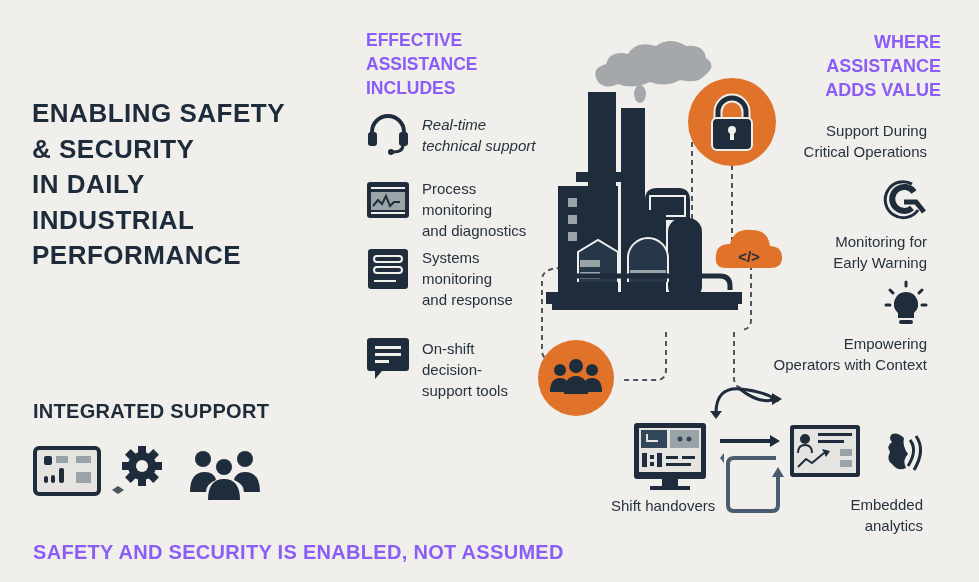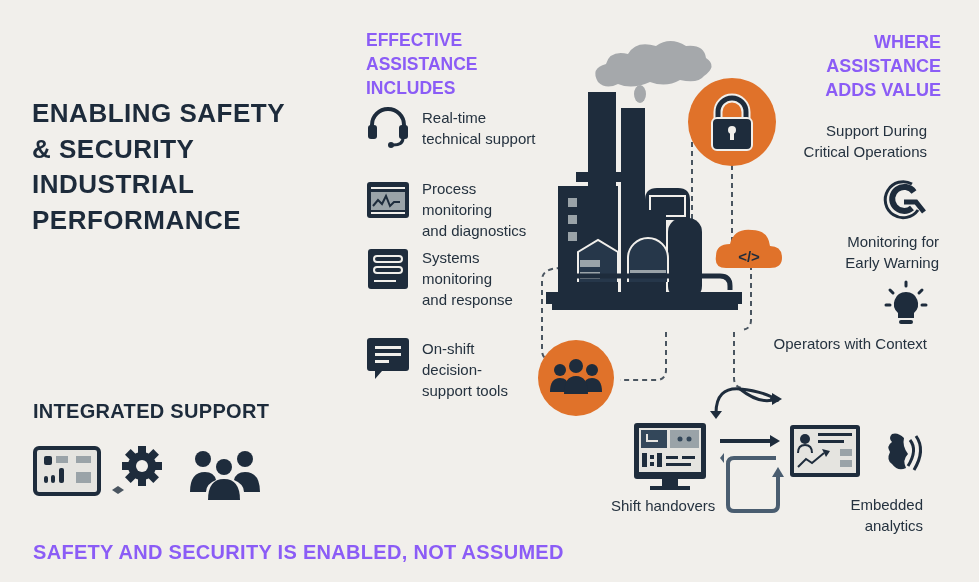--- a/index.html
+++ b/index.html
@@ -21,31 +21,32 @@
   .cap { position:absolute; font-size:15px; line-height:21px; color:#25323f; text-align:right; }
   .cap div { white-space:nowrap; }
   svg { display:block; }
 </style>
 </head>
 <body>
 
 <div class="abs h-main">
   <div>ENABLING SAFETY</div>
   <div>&amp; SECURITY</div>
+  <div>IN DAILY</div>
   <div>INDUSTRIAL</div>
   <div>PERFORMANCE</div>
 </div>
 
 <div class="abs h-eff">
   <div>EFFECTIVE</div>
   <div>ASSISTANCE</div>
   <div>INCLUDES</div>
 </div>
 
-<div class="item" style="top:105px;">
+<div class="item" style="top:112px;font-style:italic;">
   <div class="ico">
     <svg width="44" height="44" viewBox="0 0 44 44">
       <path d="M6 26 V20 A16 16 0 0 1 38 20 V26" fill="none" stroke="#1e2c3c" stroke-width="4"></path>
       <rect x="2" y="20" width="9" height="14" rx="3" fill="#1e2c3c"></rect>
       <rect x="33" y="20" width="9" height="14" rx="3" fill="#1e2c3c"></rect>
       <path d="M37 33 Q37 40 27 40" fill="none" stroke="#1e2c3c" stroke-width="3"></path>
       <circle cx="25" cy="40" r="3" fill="#1e2c3c"></circle>
     </svg>
   </div>
   <div class="txt" style="margin-top:2px;">
@@ -182,40 +183,41 @@
 </div>
 
 <div class="abs" style="left:882px; top:178px;">
   <svg width="48" height="44" viewBox="0 0 48 44">
     <path d="M30 6 A18 18 0 1 0 36 32" fill="none" stroke="#1e2c3c" stroke-width="3"></path>
     <path d="M32 14 A12 12 0 1 0 30 30" fill="none" stroke="#1e2c3c" stroke-width="6"></path>
     <path d="M22 24 H34 L42 34" fill="none" stroke="#1e2c3c" stroke-width="5"></path>
   </svg>
 </div>
 
-<div class="val" style="right:40px; top:231px;">
+<div class="val" style="right:52px; top:231px;">
   <div>Monitoring for</div>
   <div>Early Warning</div>
 </div>
 
 <div class="abs" style="left:884px; top:280px;">
   <svg width="44" height="50" viewBox="0 0 44 50">
     <g stroke="#1e2c3c" stroke-width="3" stroke-linecap="round">
       <line x1="22" y1="2" x2="22" y2="6"></line>
         <line x1="6" y1="10" x2="9" y2="13"></line>
         <line x1="38" y1="10" x2="35" y2="13"></line>
       <line x1="2" y1="25" x2="6" y2="25"></line>
         <line x1="38" y1="25" x2="42" y2="25"></line>
     </g>
     <path d="M22 12 A12 12 0 0 1 30 33 V38 H14 V33 A12 12 0 0 1 22 12 Z" fill="#1e2c3c"></path>
     <rect x="15" y="40" width="14" height="4" rx="2" fill="#1e2c3c"></rect>
   </svg>
 </div>
 
 <div class="val" style="right:52px; top:333px;">
+  <div>Empowering</div>
   <div>Operators with Context</div>
 </div>
 
 <svg class="abs" style="left:600px; top:375px;" width="290" height="140" viewBox="0 0 290 140">
 
   <g fill="none" stroke="#1e2c3c" stroke-width="3">
     <path d="M116 38 Q116 12 140 14 Q160 16 172 22 Q184 28 170 24"></path>
     <path d="M140 14 Q160 30 176 24"></path>
   </g>
   <polygon points="172,18 182,24 172,30" fill="#1e2c3c"></polygon>

